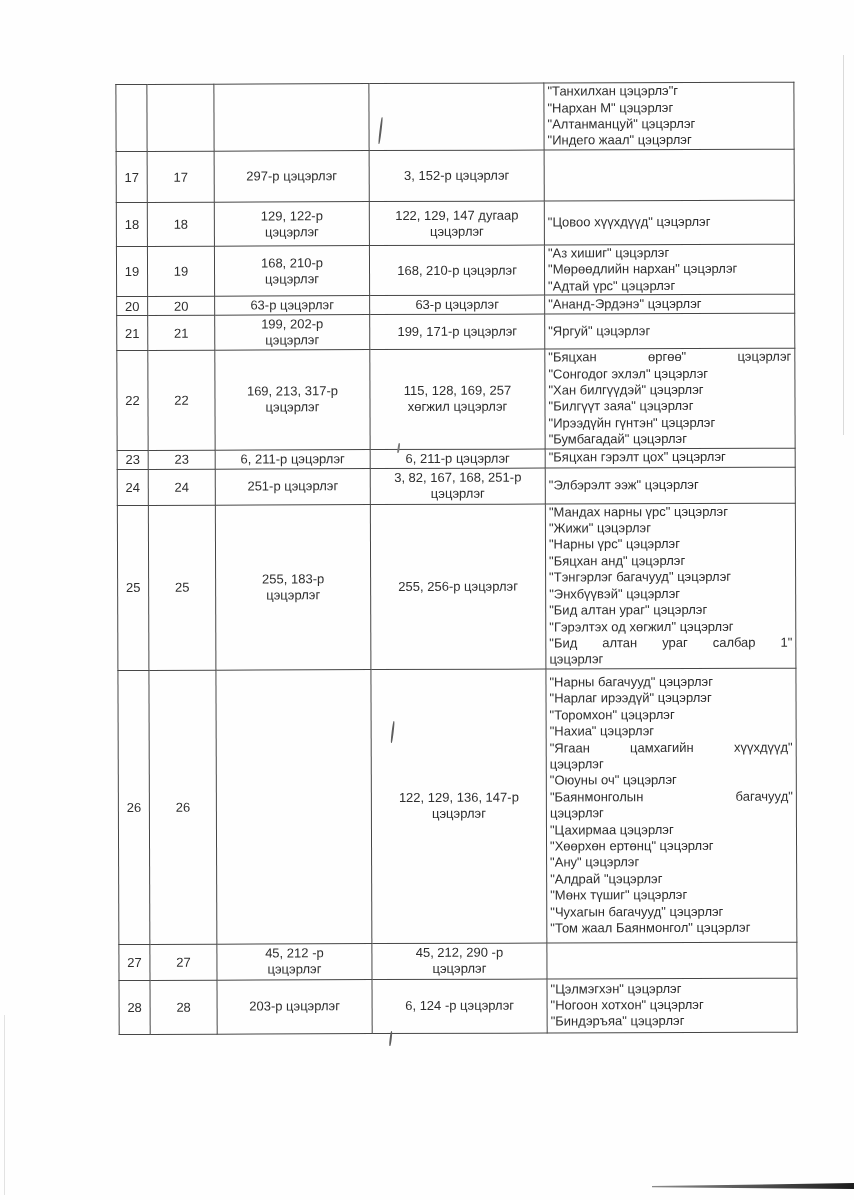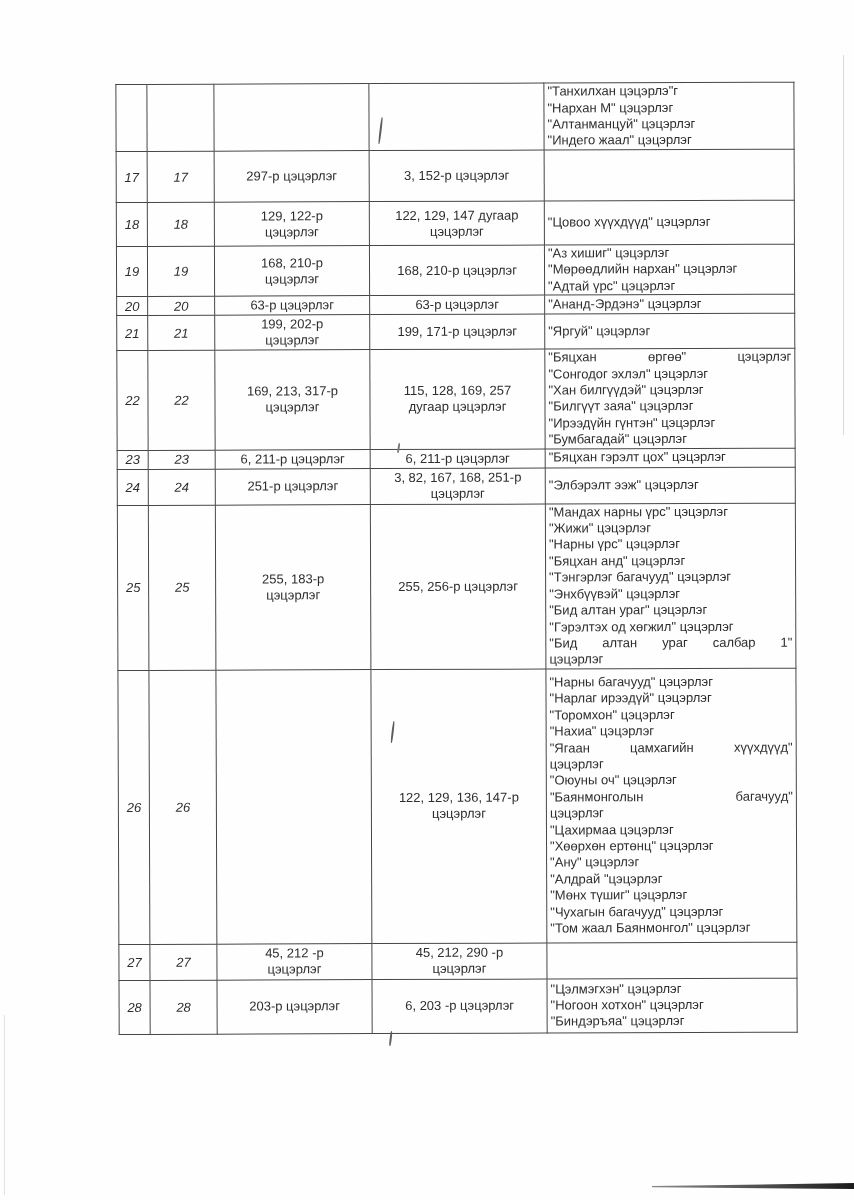--- a/index.html
+++ b/index.html
@@ -17,21 +17,21 @@
     position:absolute;left:117px;top:84px;width:678px;
     border-collapse:collapse;table-layout:fixed;
   }
   table.doc td{
     border:1.5px solid #474747;
     padding:0 3px;
     font-size:13px;
     vertical-align:middle;
     overflow:hidden;
   }
-  td.num{text-align:center;line-height:15px;font-style:italic;}
+  td.num{text-align:center;line-height:15px;}
   td.cc{text-align:center;line-height:16px;}
   td.c5{padding:1px 7px;line-height:16.4px;font-size:13.2px;text-align:left;}
   td.c5 .line{min-height:16.4px;}
   td.c5 .stretch{text-align:justify;text-align-last:justify;}
   
   .pen-mark{position:absolute;background:#5d5d5d;width:1.6px;border-radius:45%;}
   .mark-a{left:381px;top:118px;height:27px;transform:rotate(7deg);}
   .mark-b{left:391px;top:722px;height:22px;transform:rotate(7deg);}
   .mark-c{left:388px;top:1032px;height:15px;transform:rotate(7deg);}
   .mark-d{left:398px;top:444px;height:10px;transform:rotate(9deg);background:#7a7a7a;}
@@ -140,21 +140,21 @@
         </tr>
         <tr style="height: 98px;">
           <td class="num">22</td>
           <td class="num">22</td>
           <td class="cc">
             <div class="line">169, 213, 317-р</div>
             <div class="line">цэцэрлэг</div>
           </td>
           <td class="cc">
             <div class="line">115, 128, 169, 257</div>
-            <div class="line">дугаар цэцэрлэг</div>
+            <div class="line">хөгжил цэцэрлэг</div>
           </td>
           <td class="c5">
             <div class="line stretch">"Бяцхан өргөө" цэцэрлэг</div>
             <div class="line">"Сонгодог эхлэл" цэцэрлэг</div>
             <div class="line">"Хан билгүүдэй" цэцэрлэг</div>
             <div class="line">"Билгүүт заяа" цэцэрлэг</div>
             <div class="line">"Ирээдүйн гүнтэн" цэцэрлэг</div>
             <div class="line">"Бумбагадай" цэцэрлэг</div>
           </td>
         </tr>
@@ -248,21 +248,21 @@
           </td>
           <td class="c5"></td>
         </tr>
         <tr style="height: 54px;">
           <td class="num">28</td>
           <td class="num">28</td>
           <td class="cc">
             <div class="line">203-р цэцэрлэг</div>
           </td>
           <td class="cc">
-            <div class="line">6, 203 -р цэцэрлэг</div>
+            <div class="line">6, 124 -р цэцэрлэг</div>
           </td>
           <td class="c5">
             <div class="line">"Цэлмэгхэн" цэцэрлэг</div>
             <div class="line">"Ногоон хотхон" цэцэрлэг</div>
             <div class="line">"Биндэръяа" цэцэрлэг</div>
           </td>
         </tr>
       </tbody>
   </table>
 

